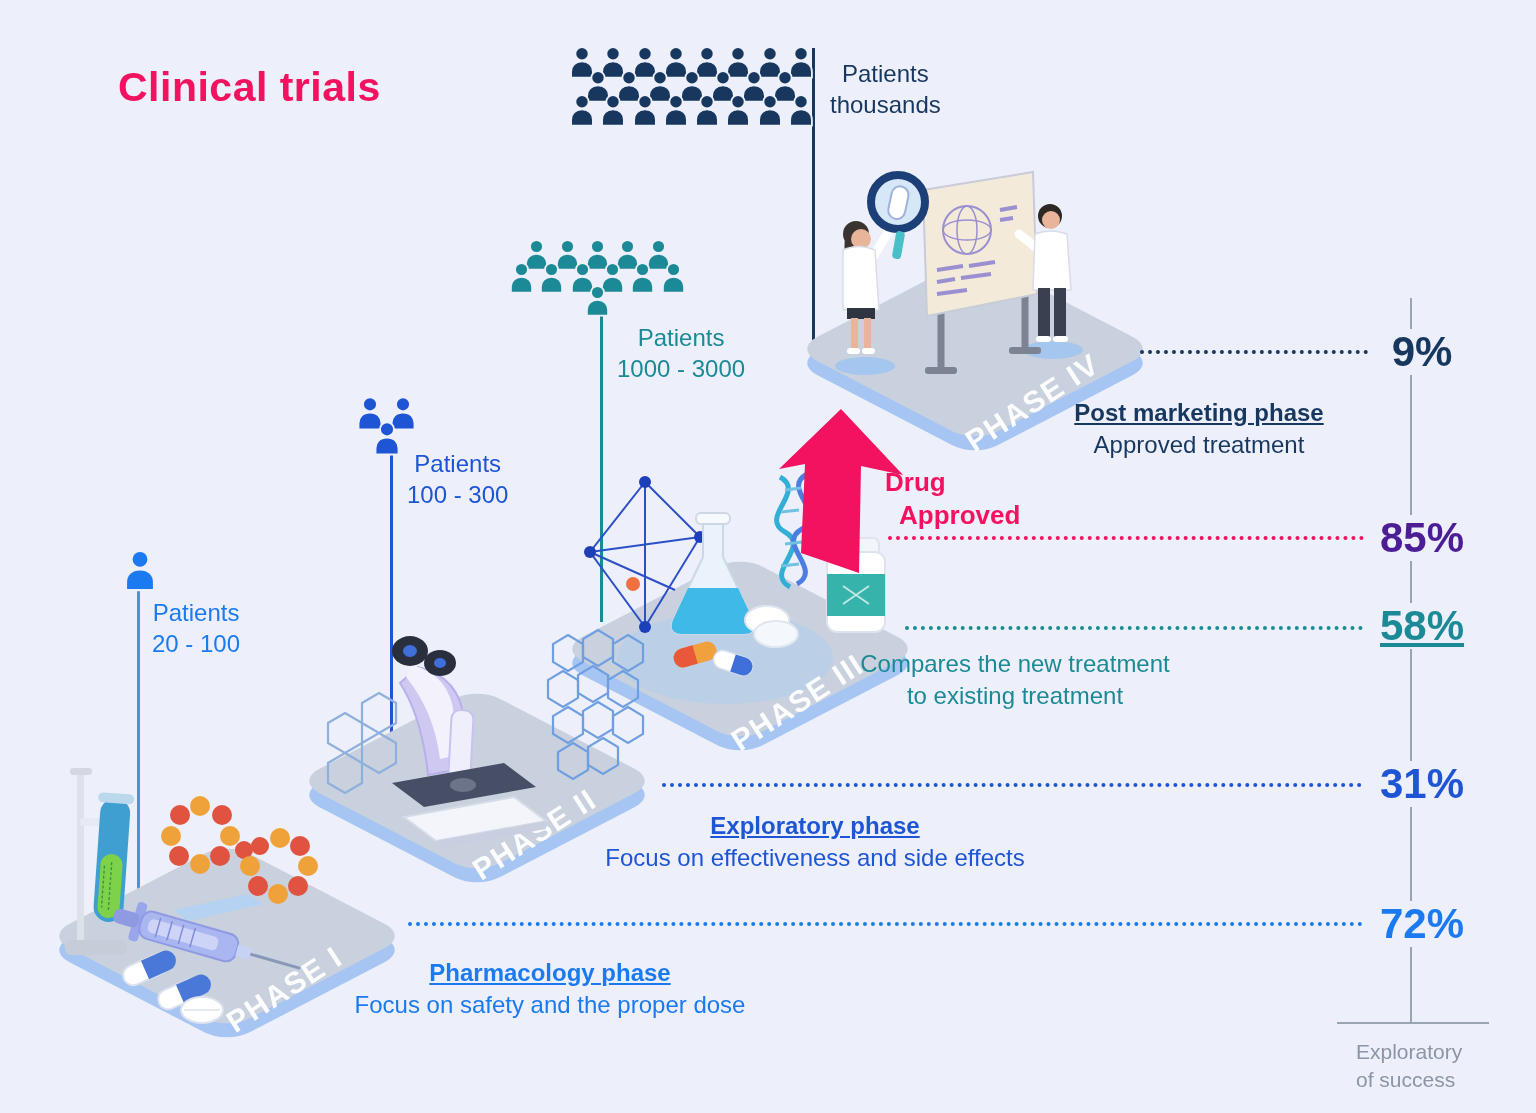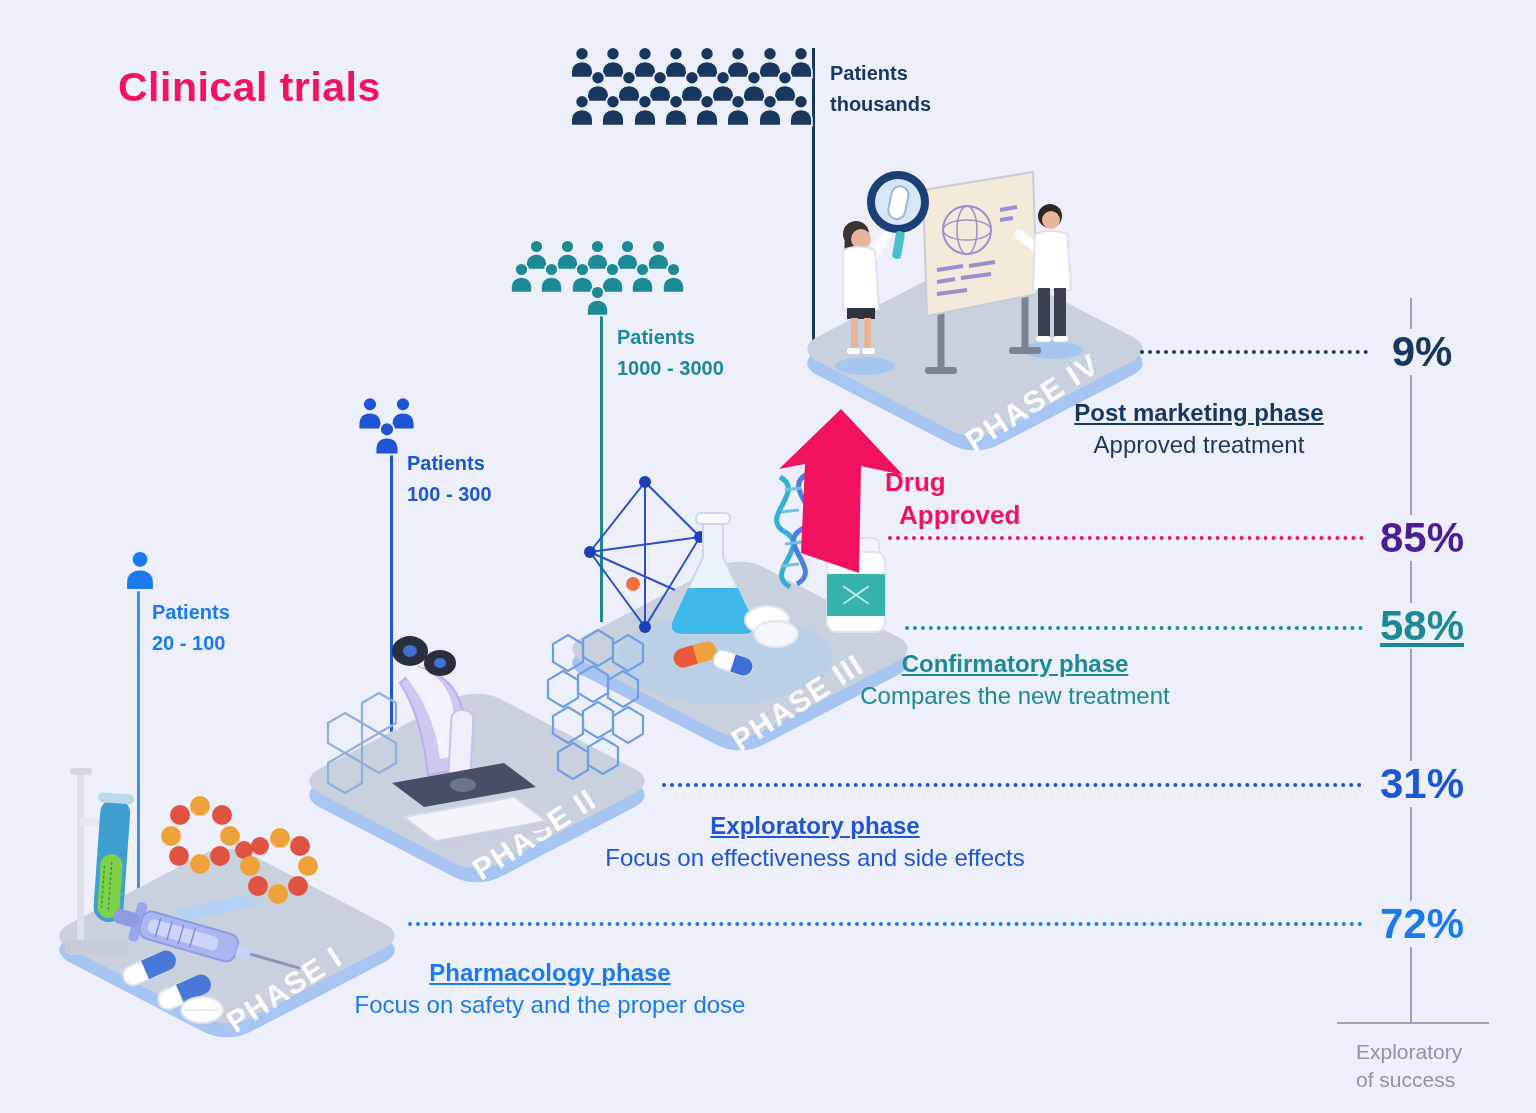--- a/index.html
+++ b/index.html
@@ -12,21 +12,21 @@
   .title{position:absolute;left:118px;top:64px;font-size:41px;font-weight:800;color:#f3125f;letter-spacing:.5px;margin:0;}
   
   .vline{position:absolute;width:3px;}
   .vline.navy{background:#17375f;}
   .vline.teal{background:#1b8a96;}
   .vline.royal{background:#1d55d5;}
   .vline.bright{background:#4a90e2;}
   
   .crowd{position:absolute;}
   .crowd svg{position:absolute;}
-  .crowd-label{position:absolute;font-size:20px;font-weight:700;line-height:31px;}
+  .crowd-label{position:absolute;font-size:24px;font-weight:400;line-height:31px;text-align:center;}
   .c-navy{color:#17375f;} .c-teal{color:#1b8a96;} .c-royal{color:#1d55d5;} .c-bright{color:#1b7af0;} .c-pink{color:#4c1d95;}
   
   svg.platform{position:absolute;overflow:visible;}
   .plat-label{fill:#ffffff;font-family:"Liberation Sans",sans-serif;font-size:30px;font-weight:700;letter-spacing:1.5px;opacity:.95;}
   svg.deco{position:absolute;overflow:visible;}
   
   .dotline{position:absolute;height:0;border-top:4px dotted;}
   .d-navy{border-color:#17375f;} .d-pink{border-color:#f3125f;} .d-teal{border-color:#1b8a96;}
   .d-royal{border-color:#1d55d5;} .d-bright{border-color:#1b7af0;}
   
@@ -469,22 +469,22 @@
   <div class="crowd-label c-bright" style="left:152px;top:597px;">
     <div>Patients</div>
     <div>20 - 100</div>
   </div>
 
   <div class="phase-desc c-navy" style="left:1023px;top:397px;width:352px;">
     <div class="ph-name">Post marketing phase</div>
     <div>Approved treatment</div>
   </div>
   <div class="phase-desc c-teal" style="left:815px;top:648px;width:400px;">
-    <div class="ph-name">Confirmatory phase</div>
     <div>Compares the new treatment</div>
+    <div>to existing treatment</div>
   </div>
   <div class="phase-desc c-royal" style="left:575px;top:810px;width:480px;">
     <div class="ph-name">Exploratory phase</div>
     <div>Focus on effectiveness and side effects</div>
   </div>
   <div class="phase-desc c-bright" style="left:310px;top:957px;width:480px;">
     <div class="ph-name">Pharmacology phase</div>
     <div>Focus on safety and the proper dose</div>
   </div>
 

